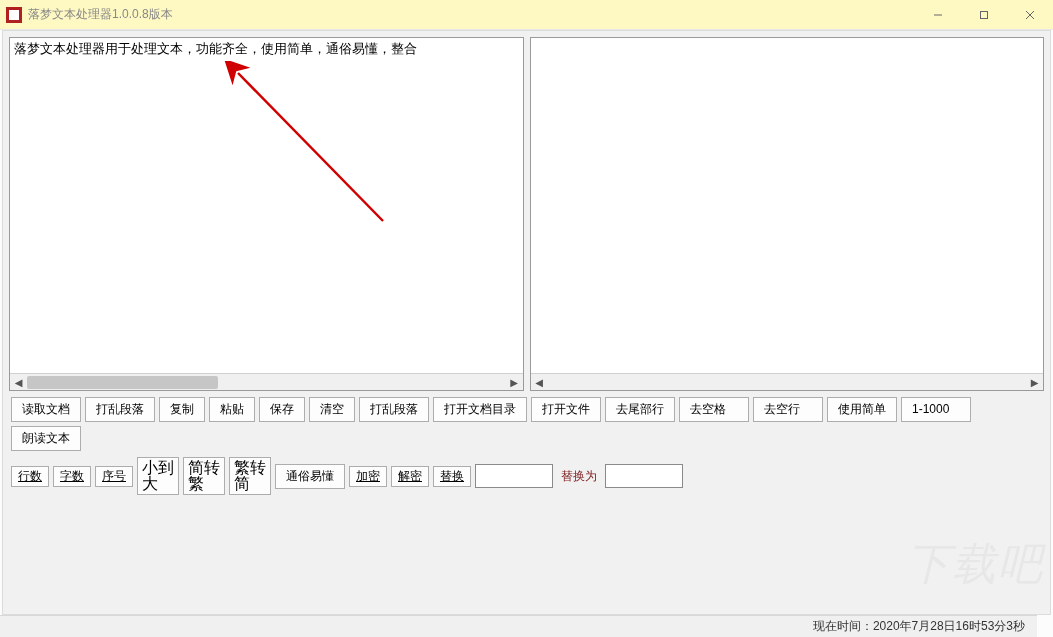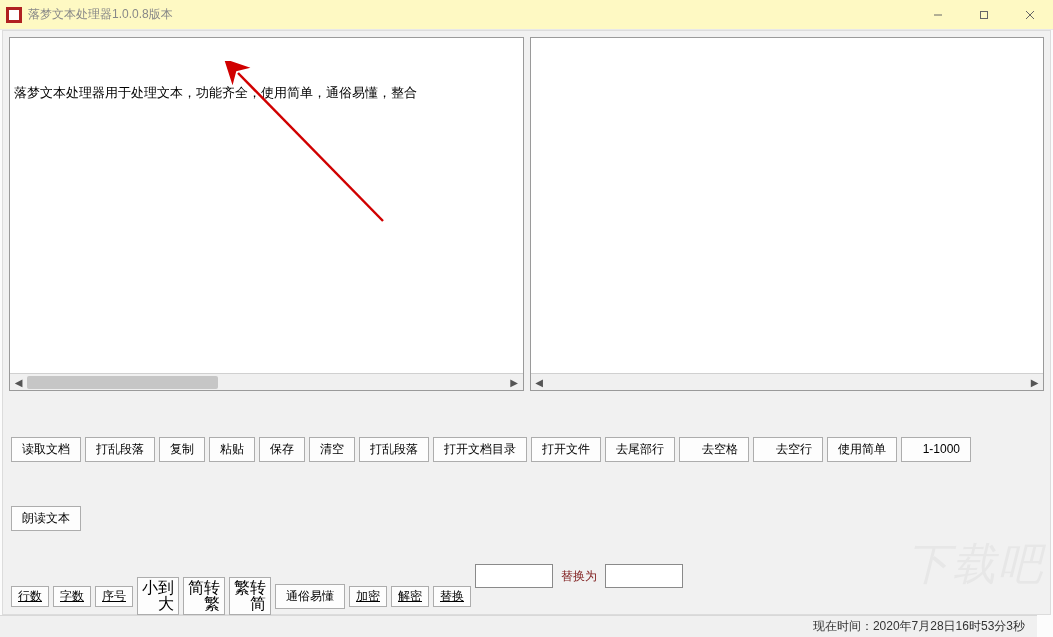--- a/index.html
+++ b/index.html
@@ -65,21 +65,20 @@
   }
   .pane .content {
     flex:1 1 auto;
     padding:2px 4px;
     font-size:13px;
     line-height:1.4;
     white-space:nowrap;
     overflow:hidden;
     font-family:"SimSun","NSimSun",serif;
     color:#000;
-    margin-top:44px;
   }
   .hscroll {
     height:17px;
     background:#f0f0f0;
     border-top:1px solid #d0d0d0;
     display:flex;
     align-items:center;
   }
   .hscroll .arrow {
     width:17px; height:17px;
@@ -105,23 +104,22 @@
   }
   .btn {
     background:#fdfdfd;
     border:1px solid #adadad;
     padding:5px 10px;
     font-size:12px;
     font-family:"SimSun","Microsoft YaHei",sans-serif;
     color:#000;
     cursor:default;
     white-space:nowrap;
-    text-align:right;
+    text-align:left;
     line-height:1.1;
-    margin-top:40px;
   }
   .btn.sm { padding:3px 6px; font-size:12px;text-decoration:underline; }
   .btn.tall { padding:2px 4px; font-size:16px; line-height:1.0; }
   .input {
     border:1px solid #8a8a8a;
     background:#fff;
     height:24px;
     padding:0 4px;
     font-size:12px;
   }

